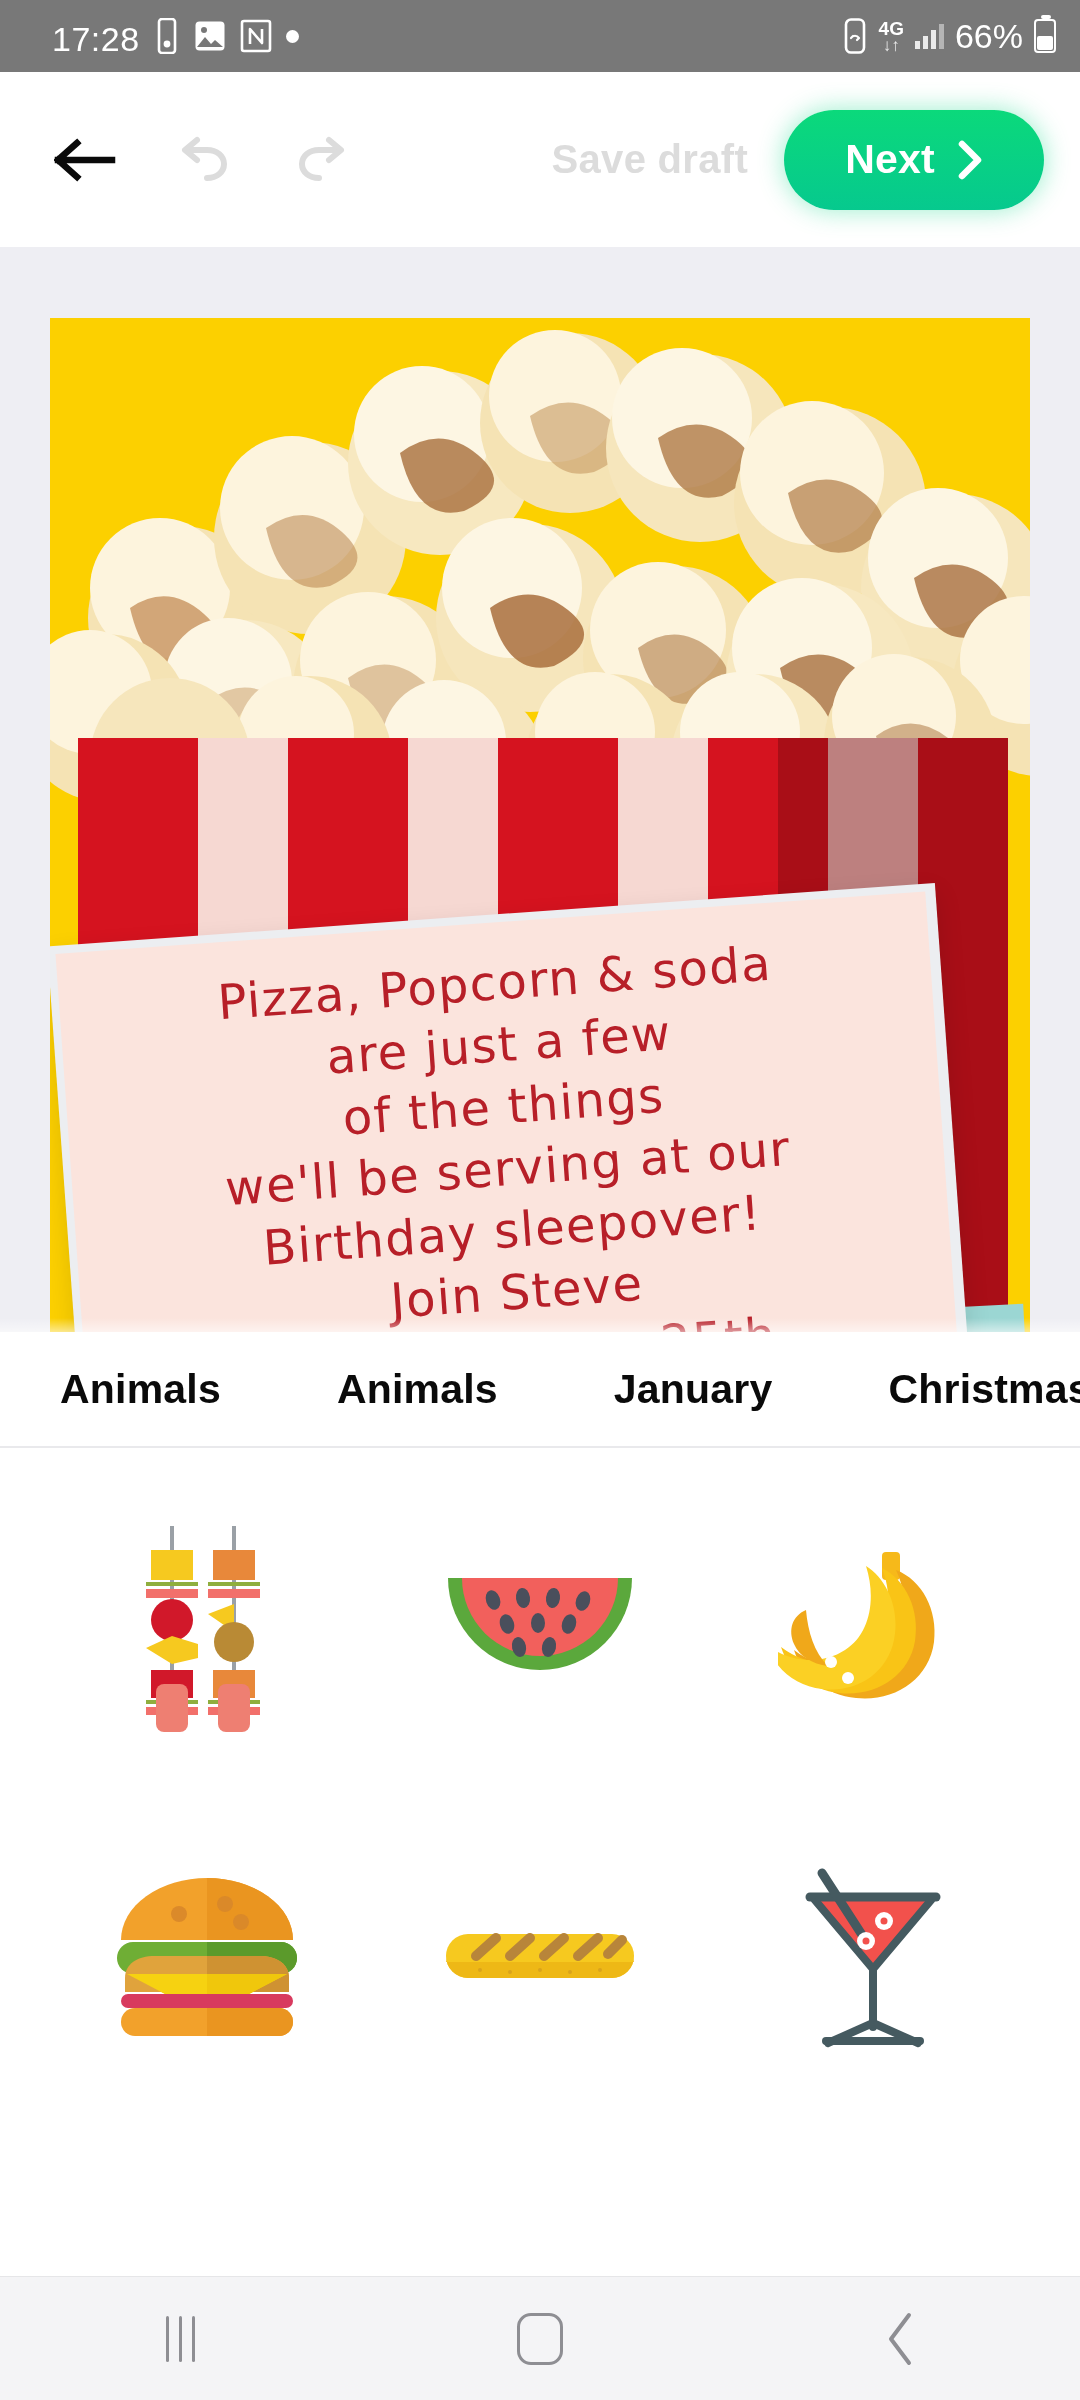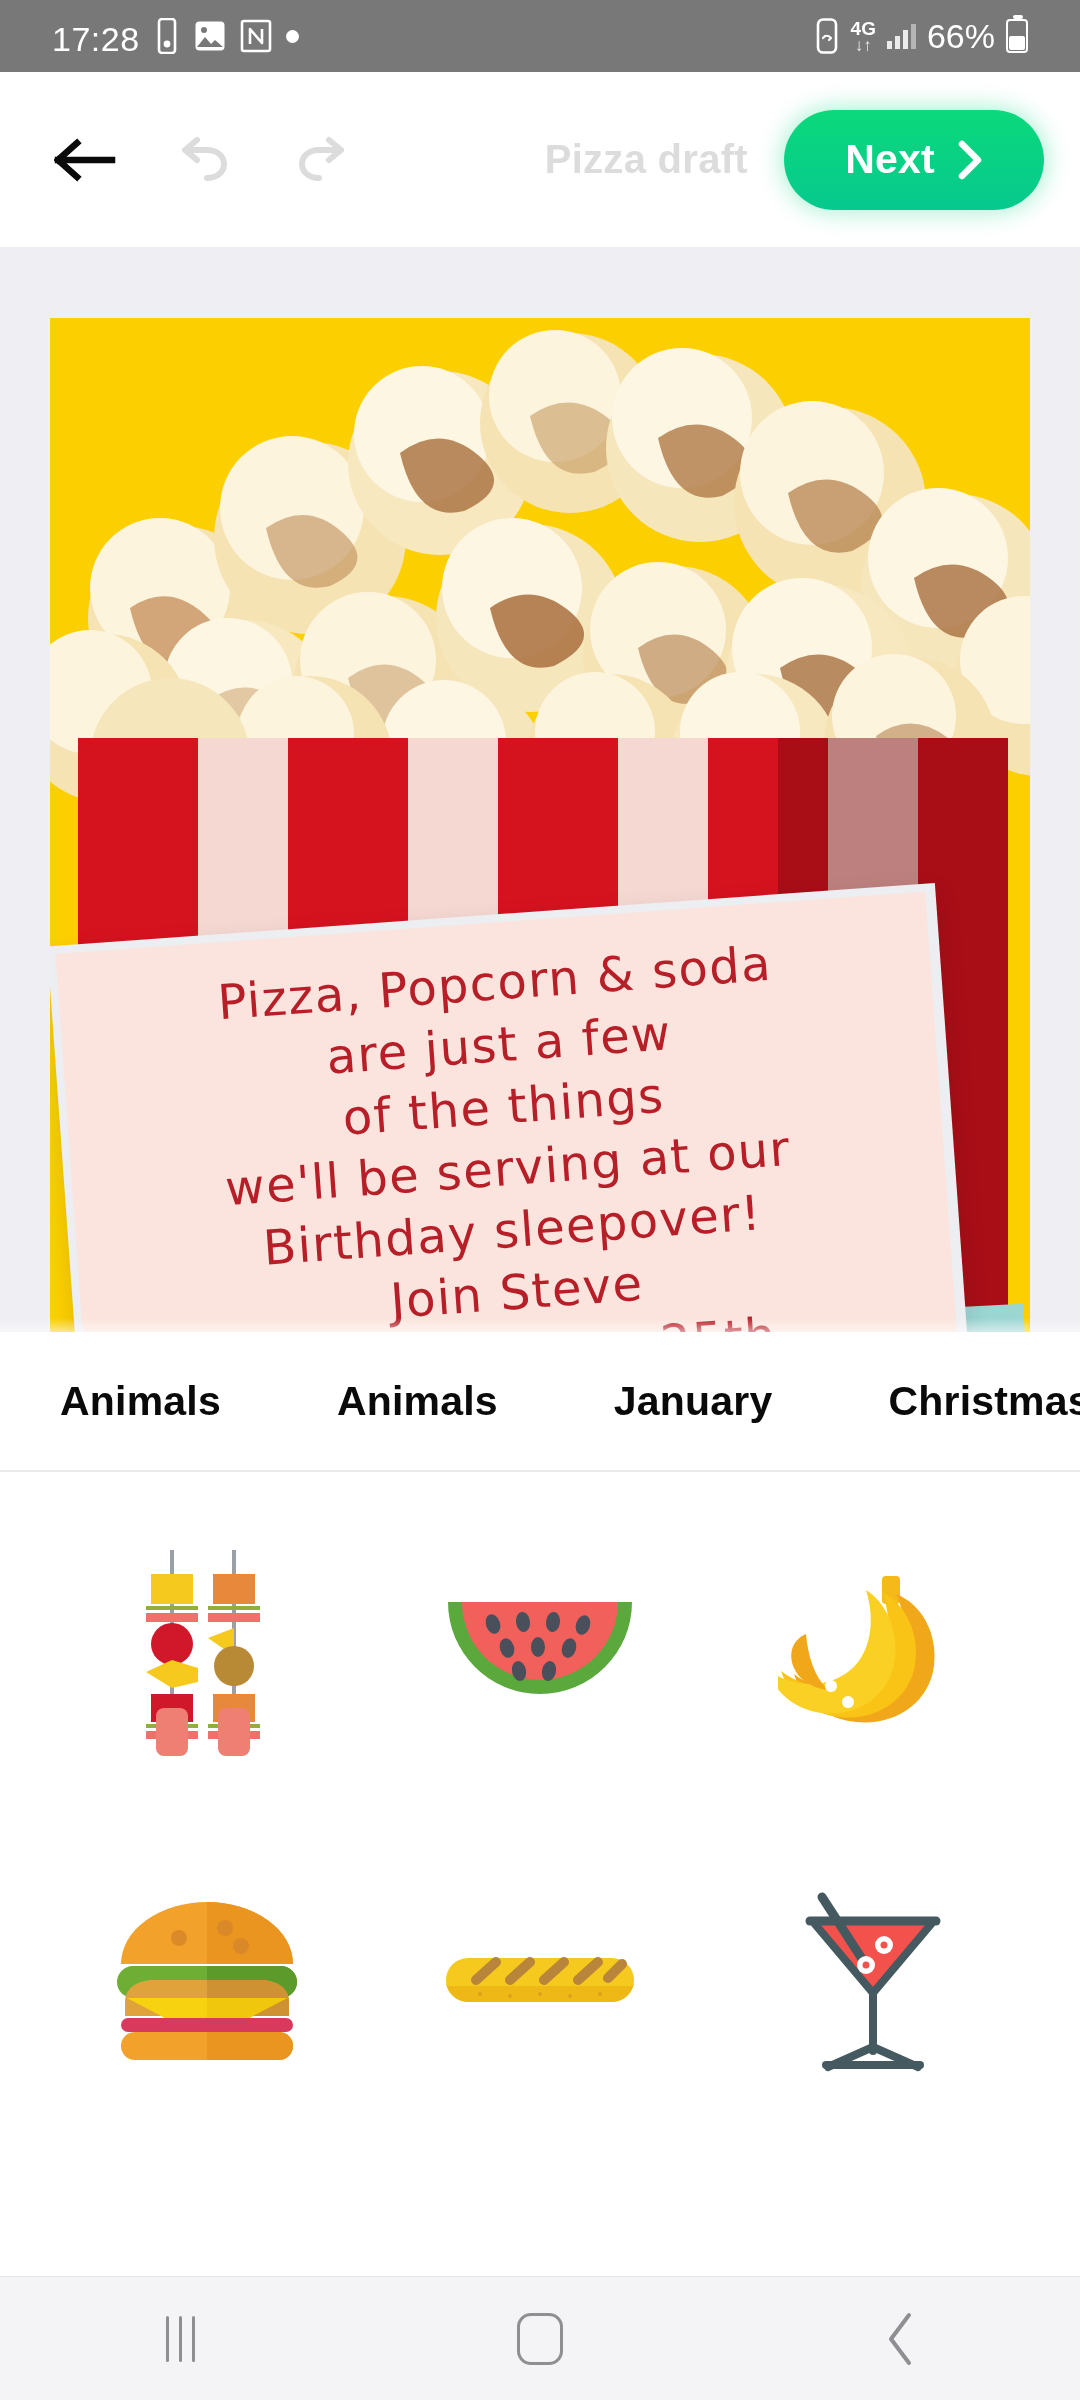--- a/index.html
+++ b/index.html
@@ -12,21 +12,21 @@
   #screen { position:relative; width:1080px; height:2400px; overflow:hidden; }
 
   
   .statusbar{
     position:absolute; top:0; left:0; width:1080px; height:72px;
     background:#787878; color:#ffffff;
     display:flex; align-items:center;
   }
   .sb-left{ display:flex; align-items:center; gap:14px; padding-left:52px; }
   .sb-clock{ font-size:34px; letter-spacing:.5px; font-weight:400;margin-top:7px; }
-  .sb-right{ margin-left:auto; display:flex; align-items:center; gap:11px; padding-right:52px;justify-content:center; }
+  .sb-right{ margin-left:auto; display:flex; align-items:center; gap:11px; padding-right:24px;justify-content:center; }
   .sb-ic{ display:inline-flex; align-items:center; justify-content:center; }
   .sb-pct{ font-size:34px; }
   .net-4g{ display:flex; flex-direction:column; align-items:center; line-height:1; }
   .net-4g .lbl{ font-size:19px; font-weight:700; }
   .net-4g .arrows{ font-size:17px; opacity:.85; margin-top:-1px; }
   .bars{ display:flex; align-items:flex-end; gap:3px; height:26px; }
   .bars i{ display:block; width:5px; background:#ffffff; opacity:.85; }
   .bars i:nth-child(1){ height:8px; }
   .bars i:nth-child(2){ height:13px; }
   .bars i:nth-child(3){ height:19px; }
@@ -115,21 +115,21 @@
     background:linear-gradient(180deg,rgba(255,255,255,0) 0%,rgba(255,255,255,.55) 100%);
     pointer-events:none;
   }
 
   
   .sheet{
     position:absolute; top:1332px; left:0; width:1080px; height:1126px;
     background:#ffffff;
   }
   .tabs{
-    height:140px; display:flex; align-items:center;
+    height:116px; display:flex; align-items:center;
     padding-left:60px; gap:116px; overflow:hidden; white-space:nowrap;
     border-bottom:2px solid #e9e9ec;
   }
   .tab{ font-size:41px; font-weight:700; color:#0a0a0a; letter-spacing:.2px; }
 
   .grid{
     padding:66px 40px 0 40px;
     display:grid; grid-template-columns:repeat(3,1fr);
     row-gap:96px;
   }
@@ -211,21 +211,21 @@
           <path d="M16 14H35c10 0 17 6 17 14s-7 14-17 14" fill="none" stroke="#dcdcdc" stroke-width="6" stroke-linecap="round"></path>
           <path d="M25 4L13 14l12 10" fill="none" stroke="#dcdcdc" stroke-width="6" stroke-linecap="round" stroke-linejoin="round"></path>
         </svg>
     </div>
     <div class="tb-redo">
       <svg width="58" height="48" viewBox="0 0 58 48">
           <path d="M42 14H23C13 14 6 20 6 28s7 14 17 14" fill="none" stroke="#dcdcdc" stroke-width="6" stroke-linecap="round"></path>
           <path d="M33 4l12 10-12 10" fill="none" stroke="#dcdcdc" stroke-width="6" stroke-linecap="round" stroke-linejoin="round"></path>
         </svg>
     </div>
-    <div class="tb-savedraft">Pizza draft</div>
+    <div class="tb-savedraft">Save draft</div>
     <button class="tb-next">
       <span class="lbl">Next</span>
       <svg width="26" height="42" viewBox="0 0 26 42">
           <path d="M5 5l16 16L5 37" fill="none" stroke="#ffffff" stroke-width="6.5" stroke-linecap="round" stroke-linejoin="round"></path>
         </svg>
     </button>
   </div>
 
   <div class="stage">
     <div class="canvas">

